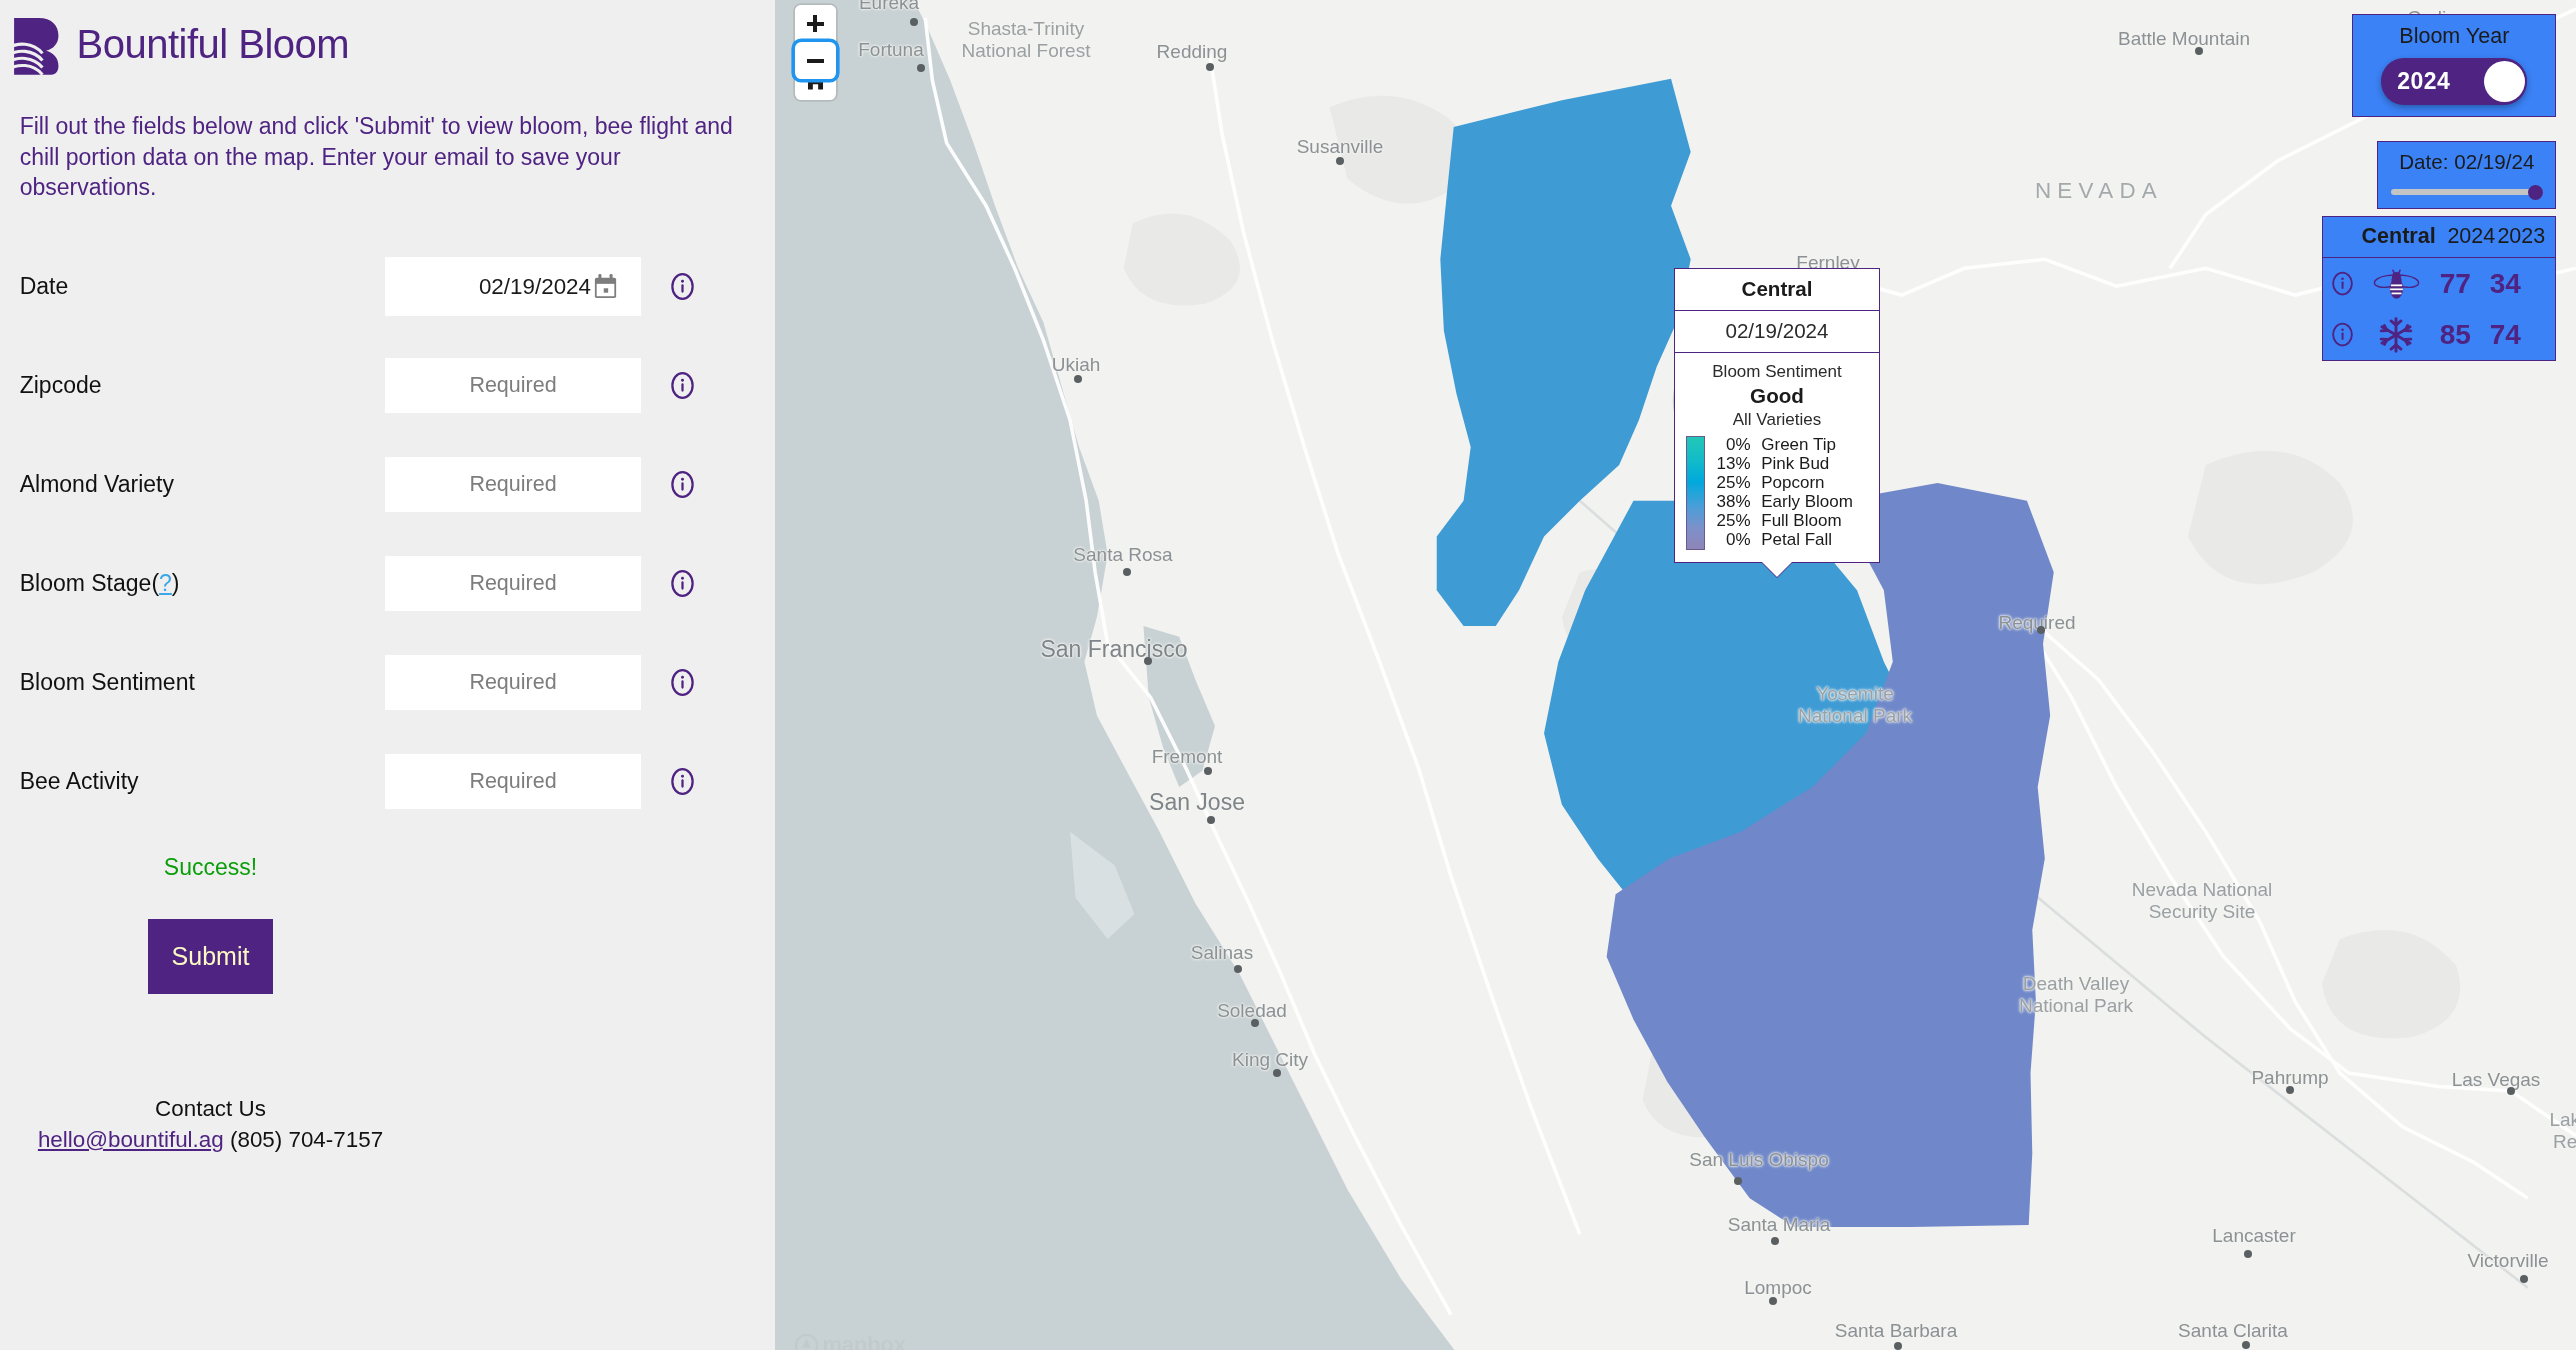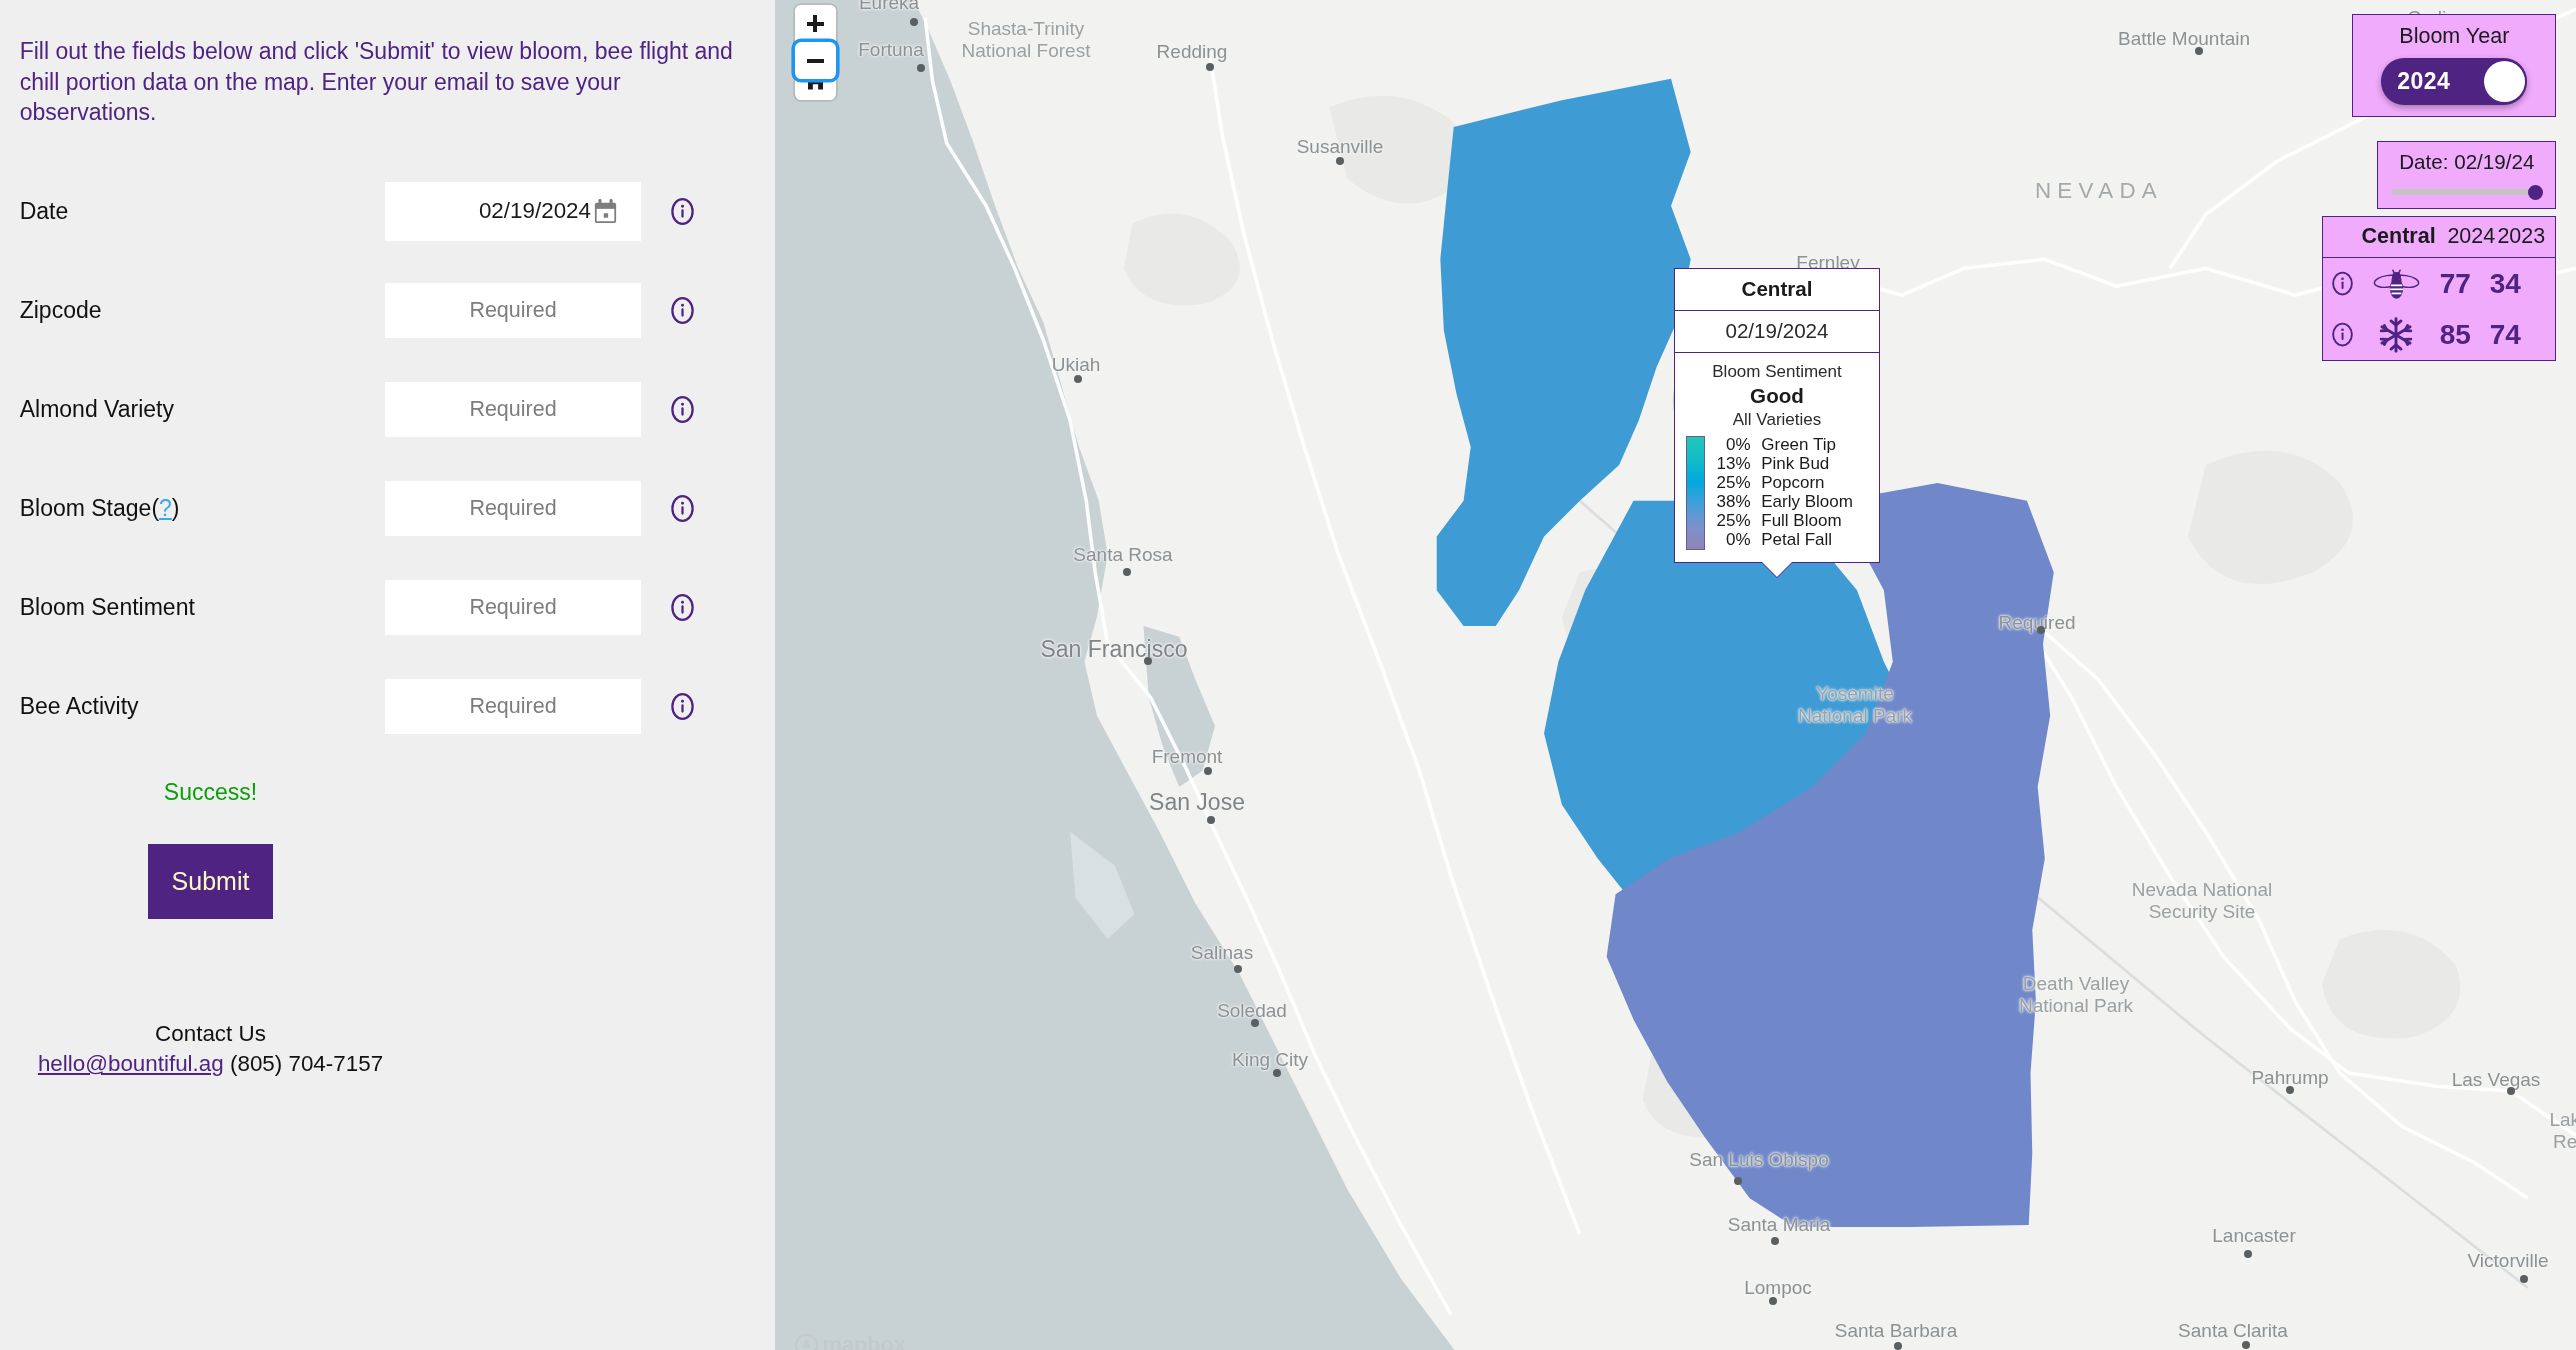--- a/index.html
+++ b/index.html
@@ -184,21 +184,21 @@
     transform: translateX(-50%);
     width: 0; height: 0;
     border-left: 15px solid transparent;
     border-right: 15px solid transparent;
     border-top: 15px solid #fff;
     filter: drop-shadow(0 1.8px 0 #4e2382);
   }
 
   
   .panel {
-    position: absolute; background: #f0abfc;
+    position: absolute; background: #3b82f6;
     border: 1.8px solid #4e2382;
     z-index: 6; font-family: "Liberation Sans", sans-serif;
   }
   .panel-year { right: 19.7px; top: 14.3px; width: 204px; padding: 9px 0 10.7px; }
   .panel-year-title { text-align: center; font-size: 21.5px; color: #1b1b1b; }
   .toggle {
     margin: 9px auto 0; width: 146px; height: 47px;
     border-radius: 23px; background: #4e2382;
     position: relative; cursor: pointer;
     box-shadow: 0 2.7px 6.3px rgba(0,0,0,0.30);
@@ -253,20 +253,32 @@
     margin-left: 4.5px; letter-spacing: -0.4px;
   }
 </style>
 </head>
 <body>
 
 <div id="app">
 
   <div id="sidebar">
 
+    <div class="brand">
+      <svg class="brand-logo" viewBox="0 0 62 68">
+        <path d="M8 4 H36 C50 4 58 12 58 24 C58 33 52 39 44 41 C52 43 58 49 58 58 C58 64 55 68 50 68 H8 Z" fill="#4e2382"></path>
+        <g stroke="#efefef" stroke-width="3.4" fill="none">
+          <path d="M-2 40 C12 30 30 32 40 44"></path>
+          <path d="M-2 48 C12 38 30 40 40 52"></path>
+          <path d="M-2 56 C12 46 30 48 40 60"></path>
+          <path d="M-2 64 C12 54 30 56 40 68"></path>
+        </g>
+      </svg>
+      <div class="brand-title">Bountiful Bloom</div>
+    </div>
 
     <div class="intro">Fill out the fields below and click 'Submit' to view bloom, bee flight and chill portion data on the map. Enter your email to save your observations.</div>
 
     <div class="form">
 
 
       <div class="field-row">
         <div class="field-label">Date</div>
         <input class="field-input date-input" type="text" value="02/19/2024" style="">
         <svg class="cal-icon" viewBox="0 0 26 28">

